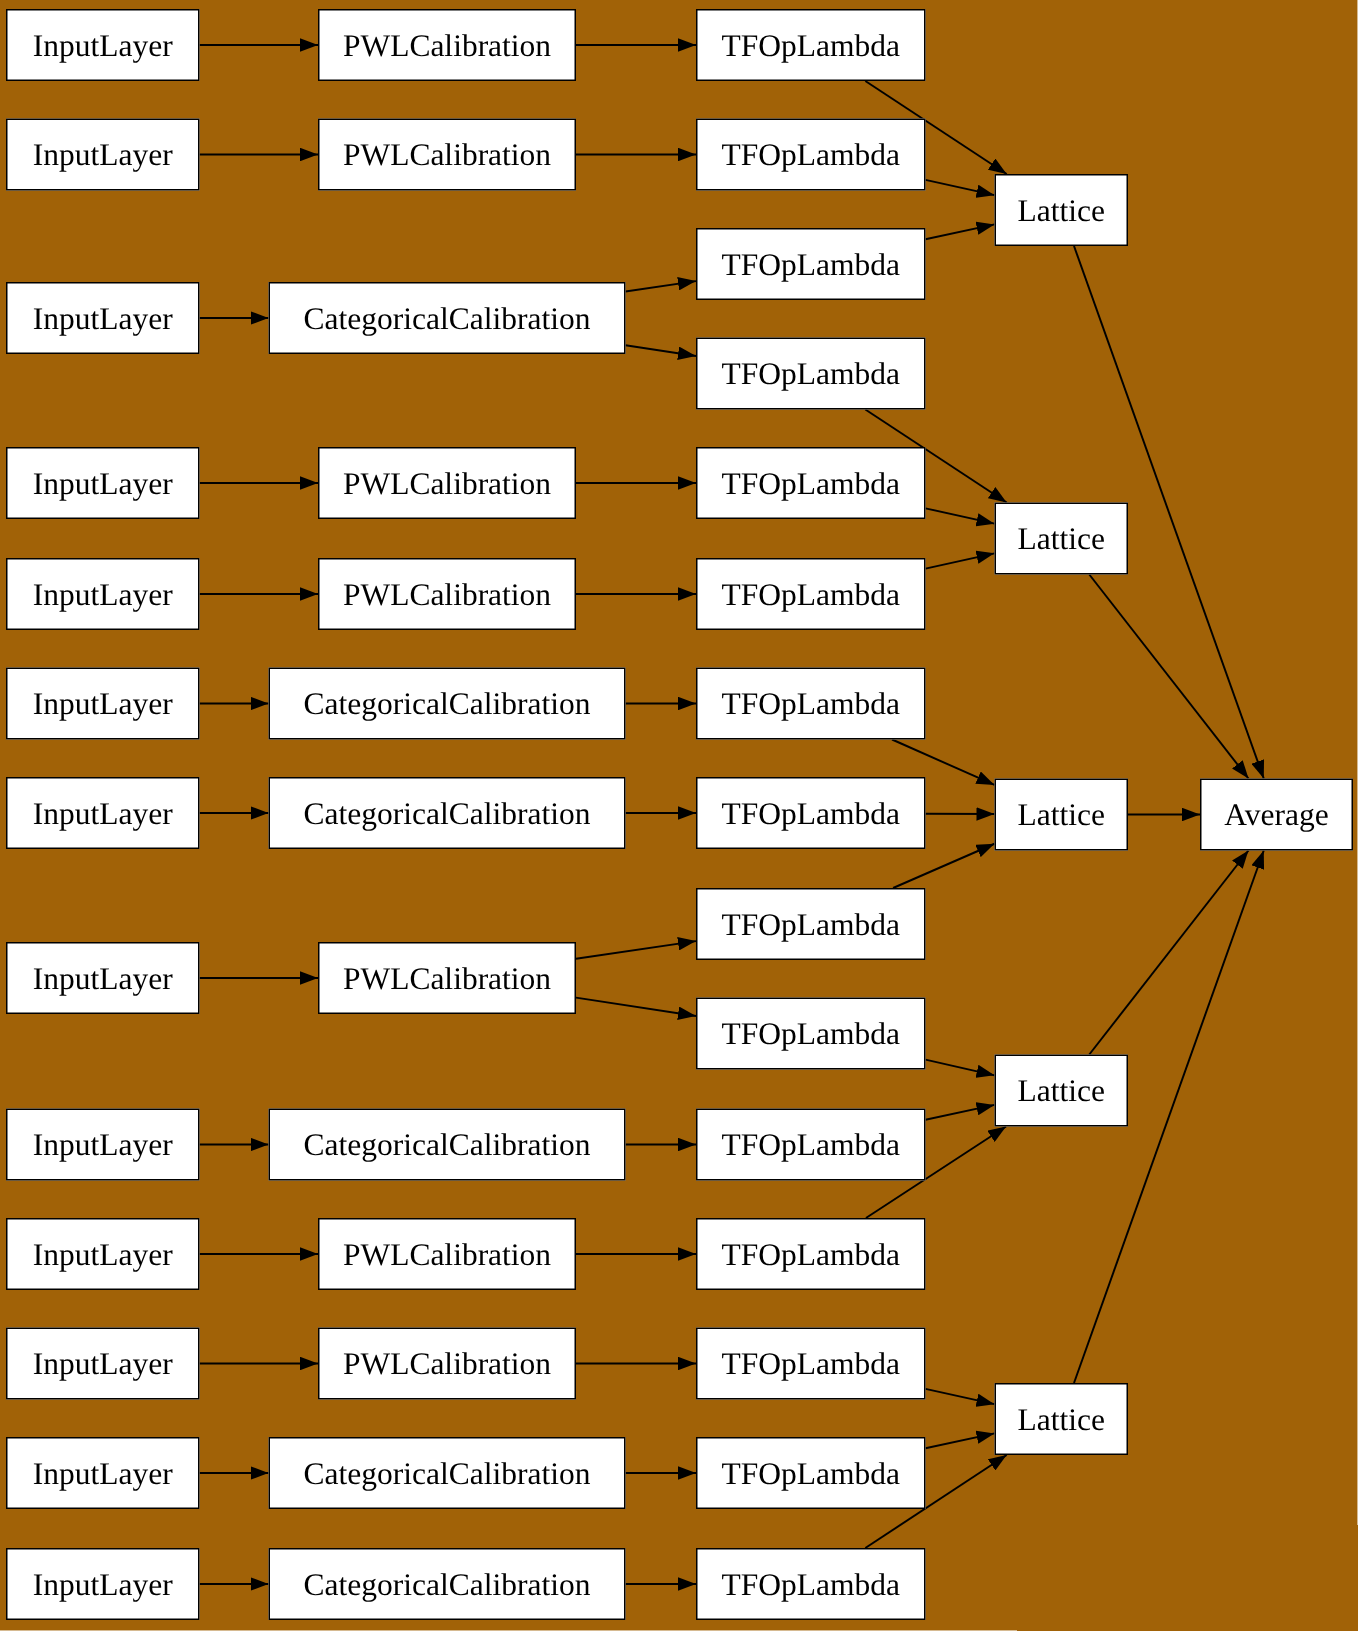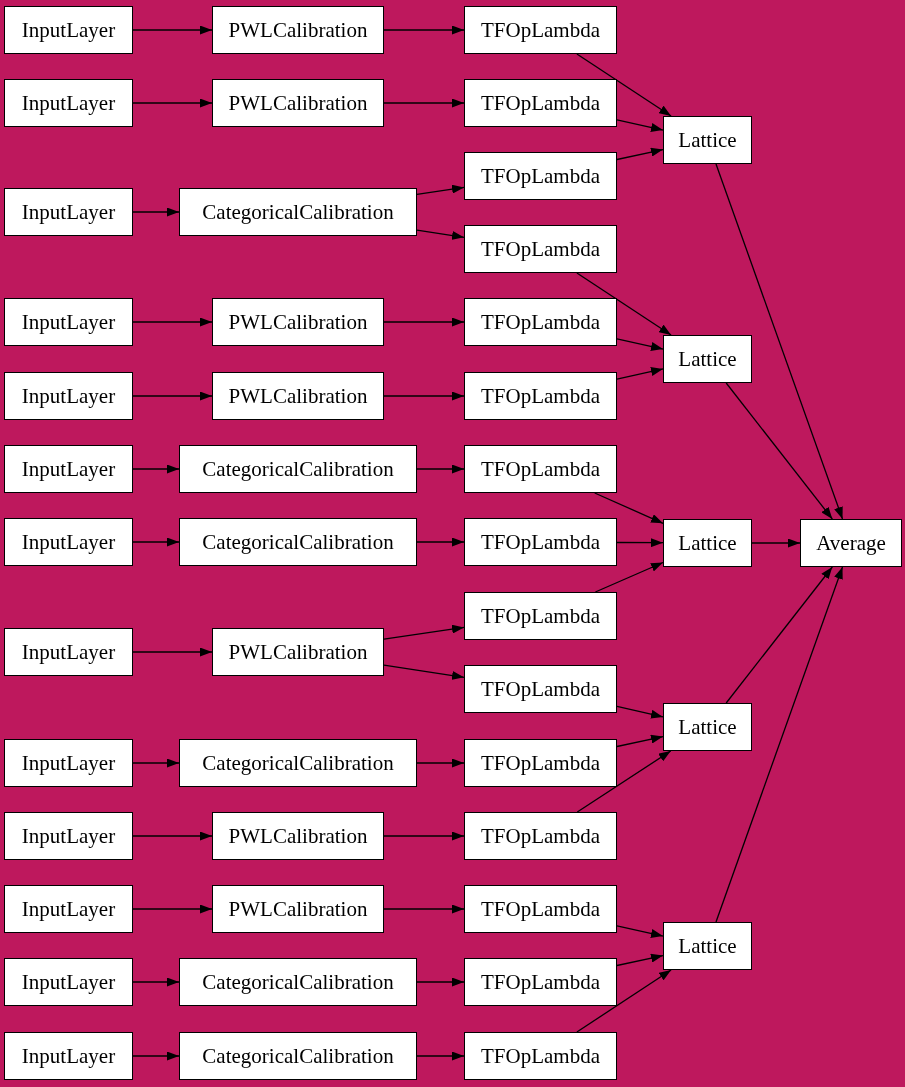--- a/index.html
+++ b/index.html
@@ -4,21 +4,21 @@
 <style>
   html, body {
     margin: 0;
     padding: 0;
     background: #ffffff;
   }
   #diagram {
     position: relative;
     width: 905px;
     height: 1087px;
-    background: #be185d;
+    background: #a16207;
     font-family: "Liberation Serif", "DejaVu Serif", serif;
     overflow: hidden;
   }
   #edges {
     position: absolute;
     left: 0;
     top: 0;
     width: 905px;
     height: 1087px;
   }

